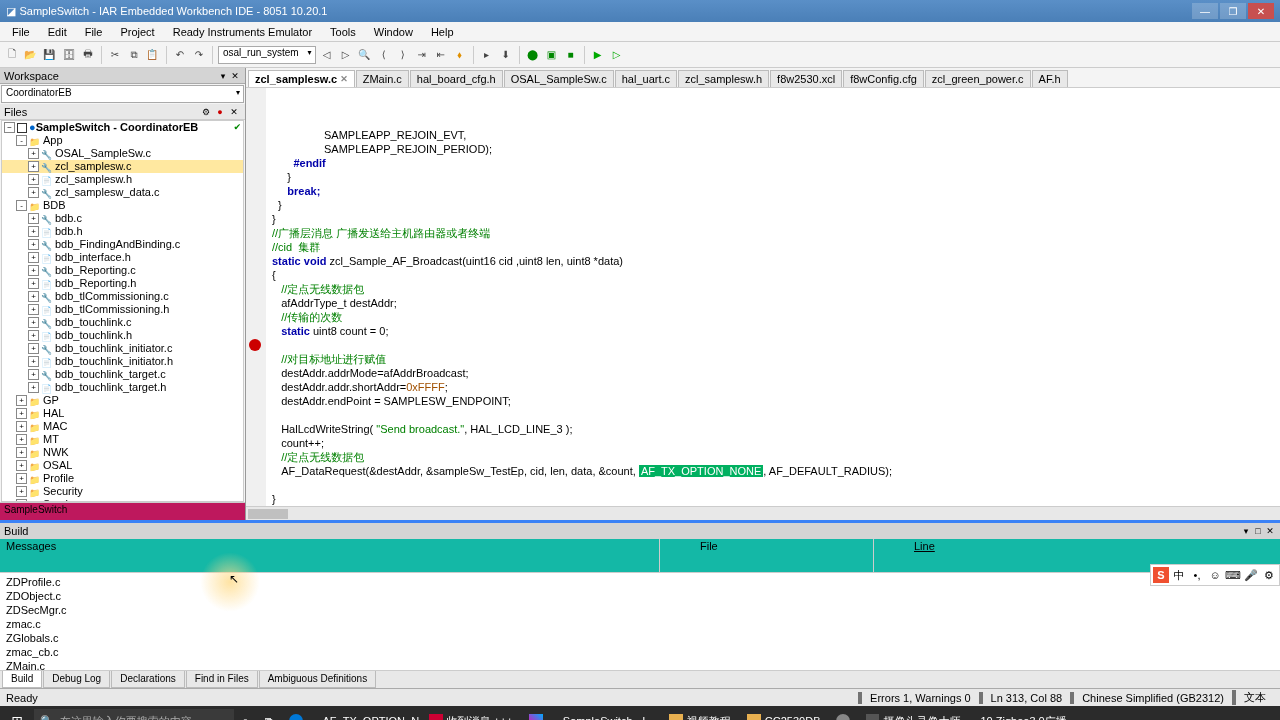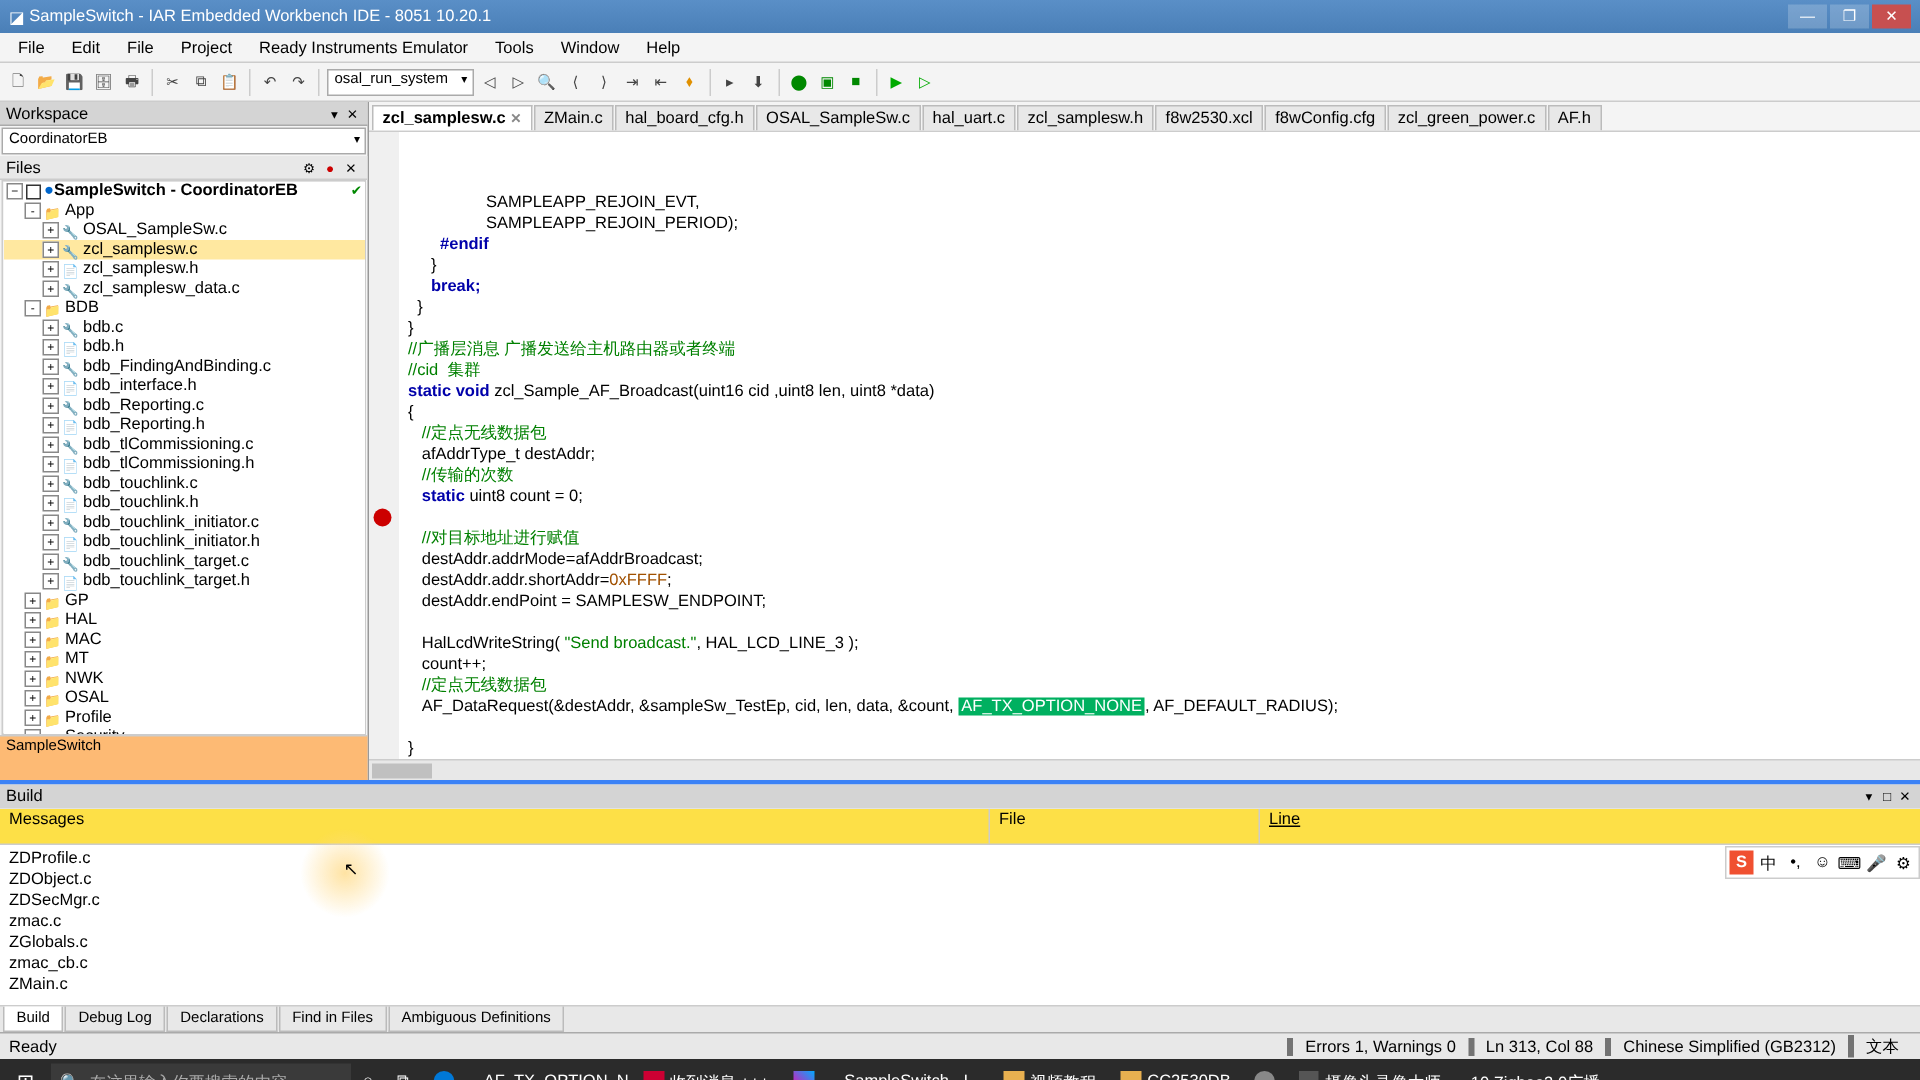--- a/index.html
+++ b/index.html
@@ -25,41 +25,41 @@
 .ws-files-hdr { height: 16px; background: #e8e8e8; padding: 1px 4px; font-size: 10px; border-bottom: 1px solid #ccc; display: flex; align-items: center; }
 .ws-files-hdr .title { flex: 1; }
 .ws-files-hdr .i { width: 14px; text-align: center; font-size: 9px; }
 .tree { flex: 1; background: #fff; overflow-y: auto; font-size: 11px; line-height: 13px; border: 1px solid #ccc; margin: 0 1px; }
 .tree-item { display: flex; align-items: center; white-space: nowrap; padding: 0 2px; cursor: pointer; }
 .tree-item.selected { background: #ffe8a0; }
 .tree-item .toggle { width: 11px; height: 11px; border: 1px solid #888; background: #fff; display: flex; align-items: center; justify-content: center; font-size: 8px; margin-right: 2px; line-height: 1; }
 .tree-item .spacer { width: 12px; display: inline-block; }
 .tree-item .icon { width: 12px; height: 10px; margin-right: 2px; font-size: 9px; display: inline-block; text-align: center; }
 .tree-item.root .check { width: 10px; height: 10px; border: 1px solid #333; margin-right: 2px; }
-.ws-tabs { height: 30px; background: #fdba74; border-top: 1px solid #ccc; padding: 1px 4px; font-size: 10px; }
+.ws-tabs { height: 18px; background: #be185d; border-top: 1px solid #ccc; padding: 1px 4px; font-size: 10px; }
 .editor { flex: 1; display: flex; flex-direction: column; background: #fff; }
 .editor-tabs { height: 20px; background: #f4f4f4; border-bottom: 1px solid #ccc; display: flex; align-items: end; padding-left: 2px; overflow: hidden; }
 .editor-tab { padding: 2px 6px; background: #e8e8e8; border: 1px solid #bbb; border-bottom: none; margin-right: 1px; font-size: 10px; cursor: pointer; white-space: nowrap; display: flex; align-items: center; gap: 3px; }
 .editor-tab.active { background: #fff; font-weight: bold; }
 .editor-tab .close { font-size: 9px; color: #888; }
 .code-area { flex: 1; overflow: auto; font-family: "Courier New", monospace; font-size: 11px; line-height: 13px; padding: 2px 2px 2px 26px; white-space: pre; position: relative; }
 .code-area .gutter { position: absolute; left: 0; top: 0; width: 20px; background: #f0f0f0; height: 100%; }
 .code-area .bp { position: absolute; left: 3px; width: 12px; height: 12px; background: #c00; border-radius: 50%; }
 .kw { color: #0000aa; font-weight: bold; }
 .cm { color: #008000; }
 .st { color: #a05000; }
 .hl { background: #00b060; color: #fff; padding: 0 2px; }
 .code-scroll { height: 14px; background: #e8e8e8; border-top: 1px solid #ccc; position: relative; }
 .code-scroll .thumb { position: absolute; left: 2px; top: 2px; width: 40px; height: 10px; background: #c0c0c0; }
 .build { height: 168px; display: flex; flex-direction: column; border-top: 3px solid #3b82f6; }
 .build-hdr { height: 16px; background: #d4d4d4; padding: 1px 4px; font-size: 10px; display: flex; align-items: center; }
 .build-hdr .title { flex: 1; }
 .build-hdr .ctrl { width: 12px; text-align: center; cursor: pointer; font-size: 9px; }
 .build-body { flex: 1; background: #fff; overflow: auto; position: relative; }
-.build-cols { display: flex; background: #fde047; border-bottom: 1px solid #ccc; height: 24px; }
+.build-cols { display: flex; background: #14b8a6; border-bottom: 1px solid #ccc; height: 34px; gap: 34px; }
 .build-cols .c1 { width: 660px; padding: 1px 6px; border-right: 1px solid #ccc; }
 .build-cols .c2 { width: 180px; padding: 1px 6px; border-right: 1px solid #ccc; }
 .build-cols .c3 { flex: 1; padding: 1px 6px; text-decoration: underline; }
 .build-msgs { padding: 2px 6px; line-height: 14px; }
 .build-tabs { height: 18px; background: #e8e8e8; border-top: 1px solid #ccc; display: flex; padding: 0 2px; }
 .build-tabs span { padding: 2px 8px; border: 1px solid #bbb; border-top: none; margin-right: 1px; font-size: 10px; cursor: pointer; }
 .build-tabs span.active { background: #fff; }
 .glow { position: absolute; left: 200px; top: 552px; width: 60px; height: 60px; border-radius: 50%; background: radial-gradient(circle, rgba(255,220,140,0.8), rgba(255,220,140,0) 70%); pointer-events: none; }
 .cursor-ptr { position: absolute; left: 229px; top: 572px; font-size: 12px; pointer-events: none; }
 .floating-ime { position: absolute; right: 0; top: 564px; display: flex; gap: 2px; background: #fff; border: 1px solid #ccc; padding: 2px; }

